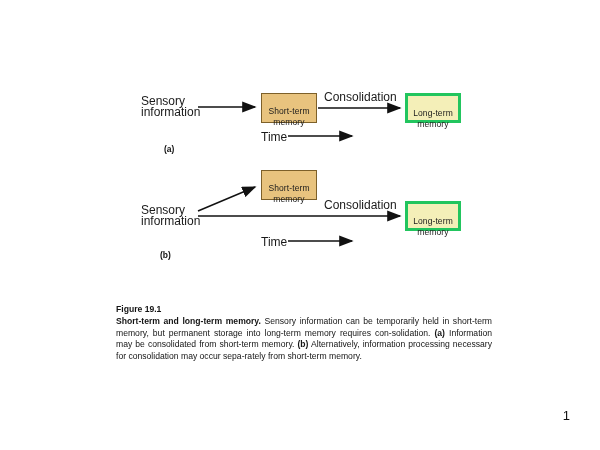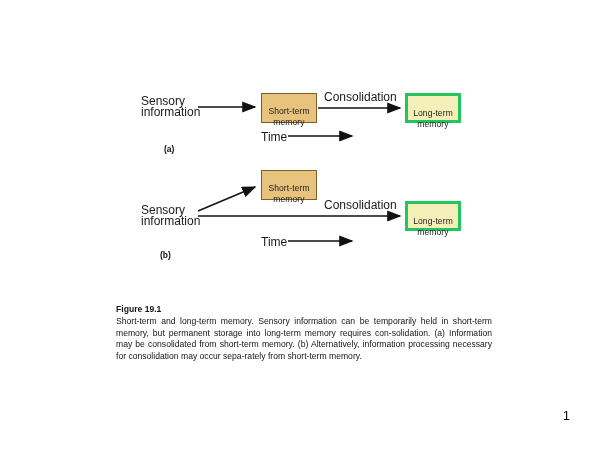--- a/index.html
+++ b/index.html
@@ -104,21 +104,21 @@
     color: #141414;
     text-align: justify;
     margin-top: 43px;
   }
   #caption .fig-num {
     font-weight: bold;
     display: block;
     text-align: left;
     margin-bottom: 1px;
   }
-  #caption b { font-weight: normal; }
+  #caption b { font-weight: bold; }
 
   
   #page-number {
     position: absolute;
     right: 30px;
     bottom: 27px;
     font-size: 13px;
     color: #111;
     font-family: "Liberation Sans", sans-serif;
   }

